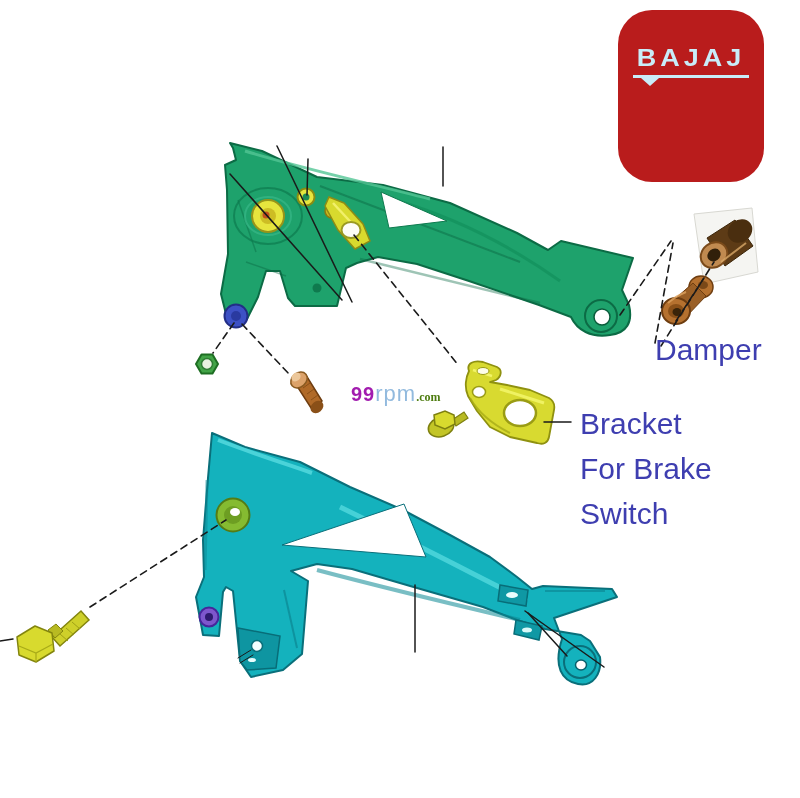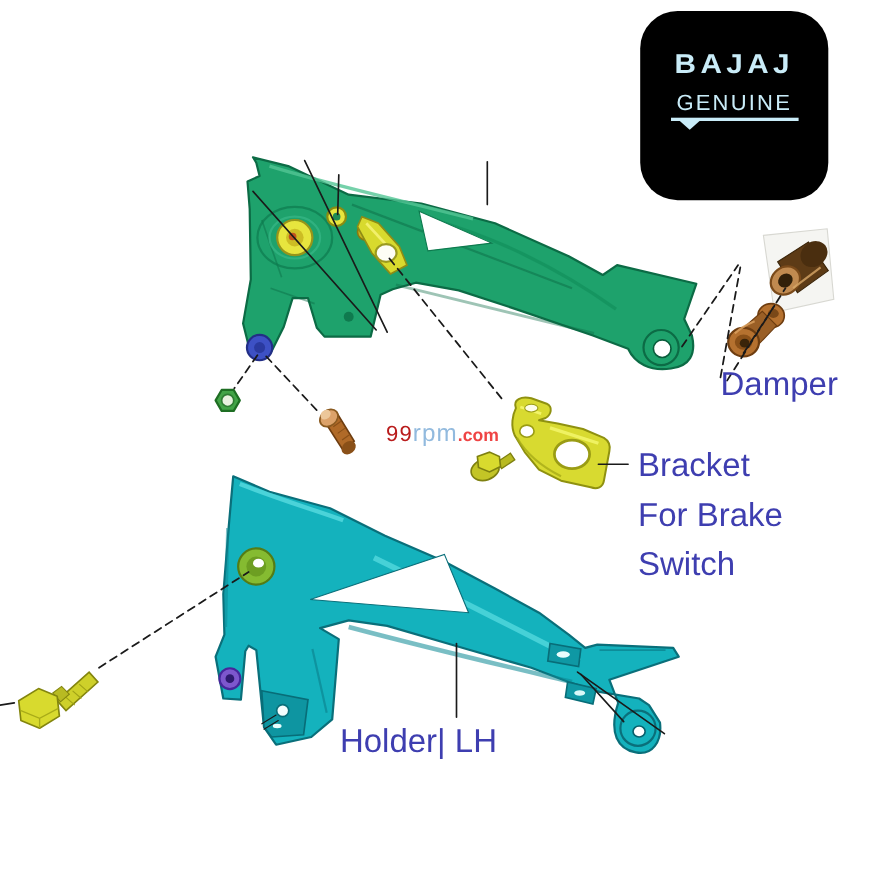--- a/index.html
+++ b/index.html
@@ -11,26 +11,26 @@
   .stage svg{position:absolute;left:0;top:0;}
   .label{
     position:absolute;color:#3e3eb0;font-size:30px;line-height:33px;
     font-family:"Liberation Sans",sans-serif;white-space:pre-line;
   }
   .label.bracket{line-height:45px;}
   .watermark{
     position:absolute;left:351px;top:381px;white-space:nowrap;
     font-family:"Liberation Sans",sans-serif;
   }
-  .wm-99{font-size:20px;font-weight:normal;color:#b91c1c;letter-spacing:1px;}
+  .wm-99{font-size:20px;font-weight:bold;color:#a21caf;letter-spacing:1px;}
   .wm-rpm{font-size:22px;font-weight:normal;color:#92bade;letter-spacing:1px;}
-  .wm-com{font-size:16px;font-weight:bold;color:#ef4444;}
+  .wm-com{font-size:12px;font-weight:bold;color:#4d7c0f;font-family:Liberation Serif, serif;}
   .logo{
-    position:absolute;left:582px;top:10px;width:171px;height:172px;
-    background:#000000;border-radius:34px;color:#c9ecf8;text-align:center;
+    position:absolute;left:618px;top:10px;width:146px;height:172px;
+    background:#b91c1c;border-radius:34px;color:#c9ecf8;text-align:center;
   }
   .logo-bajaj{margin-top:33px;font-size:27px;font-weight:bold;letter-spacing:4px;transform:scaleY(.92);}
   .logo-genuine{margin-top:9px;font-size:20px;font-weight:400;letter-spacing:2px;}
   .logo-parts{margin-top:-7px;font-size:33px;font-weight:bold;letter-spacing:1px;}
   .logo-rule{position:relative;width:116px;height:3px;background:#c9ecf8;margin:1px auto 0;}
   .logo-rule::after{
     content:"";position:absolute;left:8px;top:3px;width:0;height:0;
     border-left:9px solid transparent;border-right:9px solid transparent;
     border-top:8px solid #c9ecf8;
   }
@@ -192,25 +192,23 @@
     </g>
   </svg>
 
 
   <div class="label bracket" style="left:580px;top:401px;">Bracket
 For Brake
 Switch</div>
 
   <div class="label" style="left:655px;top:333px;">Damper</div>
 
-  <div class="label" style="left:309px;top:658px;">Holder| LH</div>
 
   <div class="watermark">
     <span class="wm-99">99</span><span class="wm-rpm">rpm</span><span class="wm-com">.com</span>
   </div>
 
   <div class="logo">
     <div class="logo-bajaj">BAJAJ</div>
-    <div class="logo-genuine">GENUINE</div>
     <div class="logo-rule"></div>
   </div>
 
 </div>
 
 </body></html>

